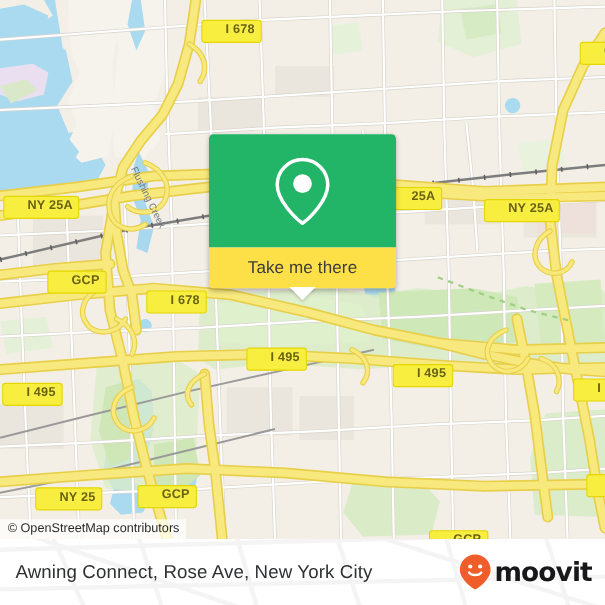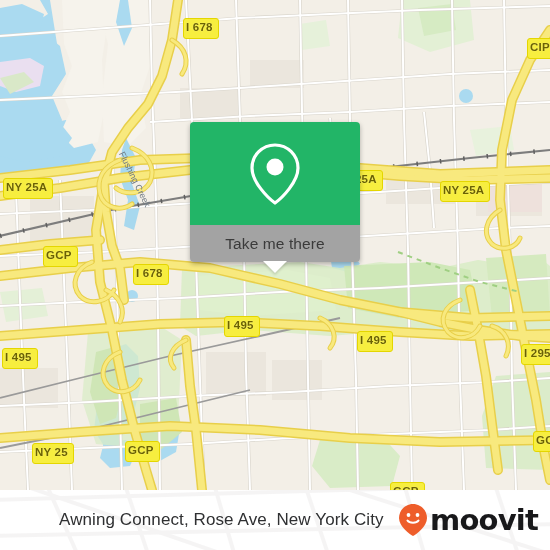--- a/index.html
+++ b/index.html
@@ -19,21 +19,21 @@
   
   .shield {
     position:absolute;
     background:#f7ee3f;
     border:1.5px solid #e4d600;
     border-radius:3px;
     color:#6b6200;
     font-weight:bold;
     font-size:11.5px;
     line-height:1;
-    padding:3px 5px 4px 2px;
+    padding:3px 5px 4px 21px;
     white-space:nowrap;
     font-family:"Liberation Sans", sans-serif;
     letter-spacing:.2px;
     text-shadow:0 0 1px rgba(255,255,255,.5);
   }
 
   .creek-label {
     position:absolute;
     font-size:9px;
     color:#6f7a85;
@@ -64,21 +64,21 @@
     box-shadow:0 2px 5px rgba(0,0,0,.28);
     z-index:30;
   }
   #popup-green {
     background:#22b567;
     height:103px;
     border-radius:4px 4px 0 0;
     display:flex; align-items:center; justify-content:center;
   }
   #popup-label {
-    background:#a3a3a3;
+    background:#fde047;
     height:37px;
     border-radius:0 0 4px 4px;
     display:flex; align-items:center; justify-content:center;
     font-size:15.5px;
     color:#3b3b3b;
     letter-spacing:.1px;
   }
   #popup-tail {
     position:absolute;
     left:50%; bottom:-11px;
@@ -95,31 +95,30 @@
     position:absolute; left:0; bottom:0; width:550px; height:60px;
     background:#ffffff;
     overflow:hidden;
   }
   #footer-watermark { position:absolute; left:0; top:-10px; opacity:.5; }
   #footer-inner {
     position:relative; z-index:2;
     height:60px;
     display:flex; align-items:center; justify-content:space-between;
     padding:0 12px 0 14px;
-    margin-left:45px;
   }
   #footer-title {
     font-size:17px;
     color:#2f3032;
     letter-spacing:.1px;
     white-space:nowrap;
   }
   #moovit-logo { display:flex; align-items:center; gap:2px; }
   #moovit-word {
-    font-size:29px;
+    font-size:24px;
     font-weight:bold;
     color:#18181a;
     letter-spacing:-.8px;
     line-height:1;
     font-family:"DejaVu Sans", sans-serif;
   }
 </style>
 </head>
 <body>
 
@@ -337,20 +336,21 @@
         <div class="shield" style="left: 224px; top: 316px;">I 495</div>
         <div class="shield" style="left: 357px; top: 331px;">I 495</div>
         <div class="shield" style="left: 2px; top: 348px;">I 495</div>
         <div class="shield" style="left: 521px; top: 344px;">I 295</div>
         <div class="shield" style="left: 32px; top: 443px;">NY 25</div>
         <div class="shield" style="left: 125px; top: 441px;">GCP</div>
         <div class="shield" style="left: 533px; top: 431px;">GCP</div>
         <div class="shield" style="left: 390px; top: 482px;">GCP</div>
       </div>
 
+    <div id="attribution">© OpenStreetMap contributors</div>
   </div>
 
   <div id="popup">
     <div id="popup-green">
       <svg width="58" height="68" viewBox="0 0 58 68">
         <path d="M29 5 C16.3 5 6 15.3 6 28 C6 42 22 58 29 63 C36 58 52 42 52 28 C52 15.3 41.7 5 29 5 Z" fill="none" stroke="#ffffff" stroke-width="3.2" stroke-linejoin="round"></path>
         <circle cx="29" cy="27" r="8.5" fill="#ffffff"></circle>
       </svg>
     </div>
     <div id="popup-label">Take me there</div>

